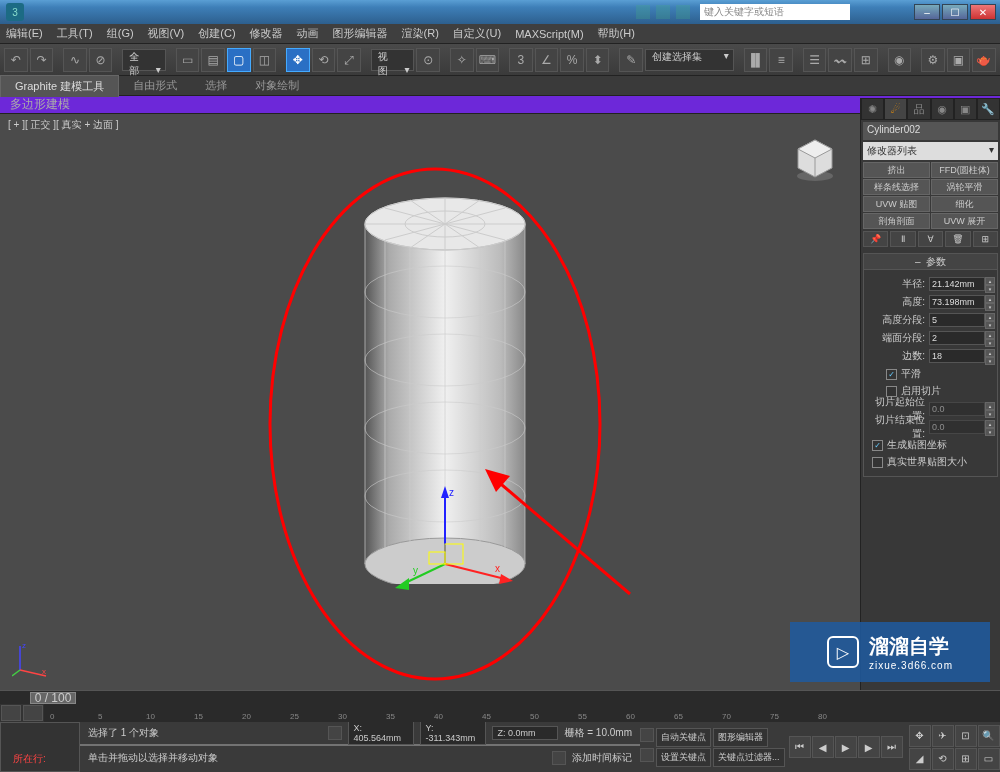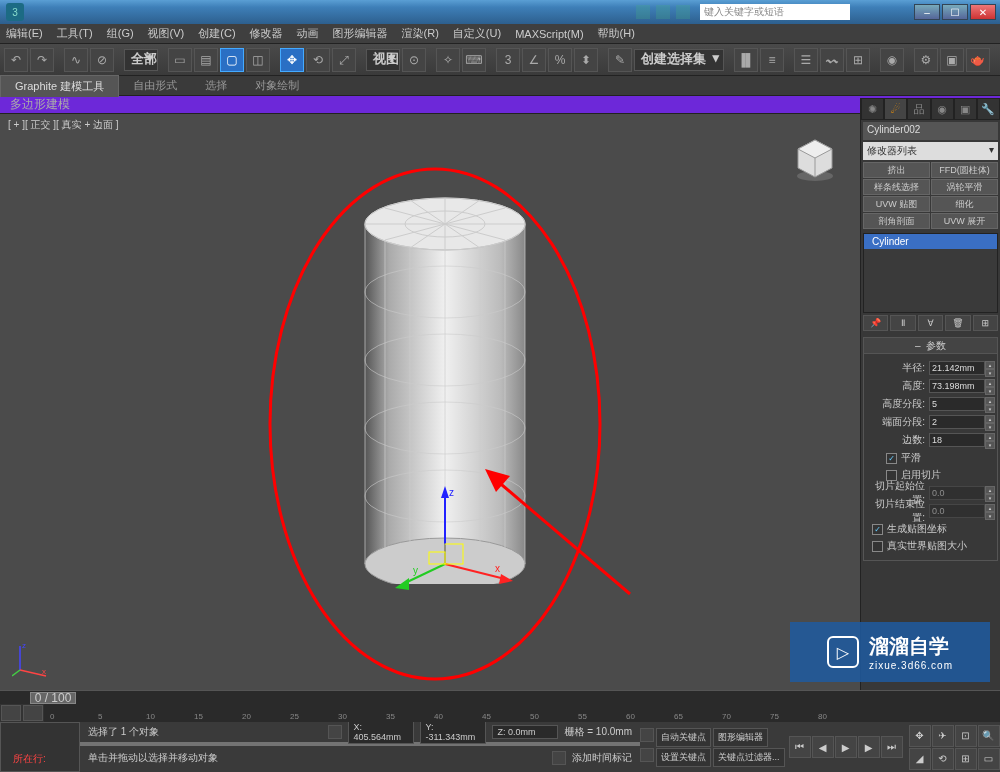--- a/index.html
+++ b/index.html
@@ -18,21 +18,21 @@
 
 
 .menubar { height: 20px; background: #3f3f3f; display: flex; align-items: center; padding: 0 6px; gap: 14px; border-bottom: 1px solid #222; }
 .menubar span { font-size: 11px; color: #ccc; cursor: default; }
 
 
 .main-toolbar { height: 32px; background: linear-gradient(#4a4a4a,#3a3a3a); border-bottom: 1px solid #222; display: flex; align-items: center; padding: 0 4px; gap: 2px; }
 .tbtn { width: 24px; height: 24px; background: #444; border:1px solid #555; display:flex; align-items:center; justify-content:center; font-size:12px; color:#aaa; }
 .tbtn.active { background:#2a6fc4; border-color:#4af; color:#fff; }
 .tsep { width:6px; }
-.tselect { height:22px; background:#333; border:1px solid #555; color:#ccc; padding:0 0 0 6px; font-size:13px; position:relative;font-weight:bold; }
+.tselect { height:22px; background:#333; border:1px solid #555; color:#ccc; padding:0 16px 0 6px; font-size:10px; position:relative; }
 .tselect::after { content:"▾"; position:absolute; right:4px; }
 
 
 .ribbon { height: 20px; background:#3a3a3a; display:flex; align-items:center; border-bottom:1px solid #222; }
 .ribbon .rtab { padding:3px 14px; font-size:11px; color:#999; }
 .ribbon .rtab.active { background:#555; color:#ddd; border:1px solid #666; border-bottom:none; }
 .ribbon-sub { height:18px; background:#6d28d9; display:flex; align-items:center; padding:0 10px; font-size:12px; color:#aaa; border-bottom:1px solid #222; }
 
 
 .workspace { position: absolute; top: 114px; left: 0; right: 140px; bottom: 82px; background: #4b4b4b; }
@@ -72,21 +72,21 @@
 .trackbar { height:18px; background:#333; display:flex; align-items:center; }
 .trackbar .tb-btn { width:20px; height:16px; background:#444; border:1px solid #555; margin:0 1px; }
 .trackbar .ruler { flex:1; height:18px; background:#2a2a2a; position:relative; display:flex; align-items:flex-end; padding:0 2px; }
 .trackbar .ruler .tick { font-size:8px; color:#888; position:absolute; bottom:1px; }
 .status { height:50px; display:flex; }
 .status-left { width:80px; background:#333; border:1px solid #555; }
 .status-left .sl-row { height:24px; display:flex; align-items:center; padding:0 12px; font-size:10px; }
 .status-left .sl-row.red { color:#f44; }
 .status-mid { flex:1; display:flex; flex-direction:column; }
 .status-mid .sm-row { height:24px; display:flex; align-items:center; padding:0 8px; font-size:10px; gap:6px; }
-.status-mid .sm-row.top { border-bottom:4px solid #737373;justify-content:space-between; }
+.status-mid .sm-row.top { border-bottom:2px solid #737373;justify-content:space-between; }
 .coord-box { background:#2a2a2a; border:1px solid #555; padding:1px 4px; width:66px; font-size:9px; }
 .lock-ic { width:14px; height:14px; background:#444; border:1px solid #555; }
 .status-right { width:360px; display:flex; align-items:center; }
 .play-btns { display:flex; gap:1px; }
 .play-btns .pb { width:22px; height:22px; background:#444; border:1px solid #555; display:flex; align-items:center; justify-content:center; font-size:10px; }
 .nav-btns { display:grid; grid-template-columns:repeat(4,22px); grid-template-rows:22px 22px; gap:1px; margin-left:6px; }
 .nav-btns .nb { background:#444; border:1px solid #555; display:flex; align-items:center; justify-content:center; font-size:10px; }
 .autokey { background:#333; border:1px solid #555; padding:2px 4px; font-size:9px; }
 
 
@@ -290,23 +290,20 @@
   <div class="cp-modlist">修改器列表</div>
   <div class="cp-btngrid">
     <div class="cpb">挤出</div>
     <div class="cpb">FFD(圆柱体)</div>
     <div class="cpb">样条线选择</div>
     <div class="cpb">涡轮平滑</div>
     <div class="cpb">UVW 贴图</div>
     <div class="cpb">细化</div>
     <div class="cpb">剖角剖面</div>
     <div class="cpb">UVW 展开</div>
-  </div>
-  <div class="cp-stack">
-    <div class="stk-item">Cylinder</div>
   </div>
   <div class="cp-stackbtns">
     <div class="sb">📌</div>
     <div class="sb">Ⅱ</div>
     <div class="sb">∀</div>
     <div class="sb">🗑</div>
     <div class="sb">⊞</div>
   </div>
   <div class="cp-rollout">
     <div class="cp-rollhdr">

